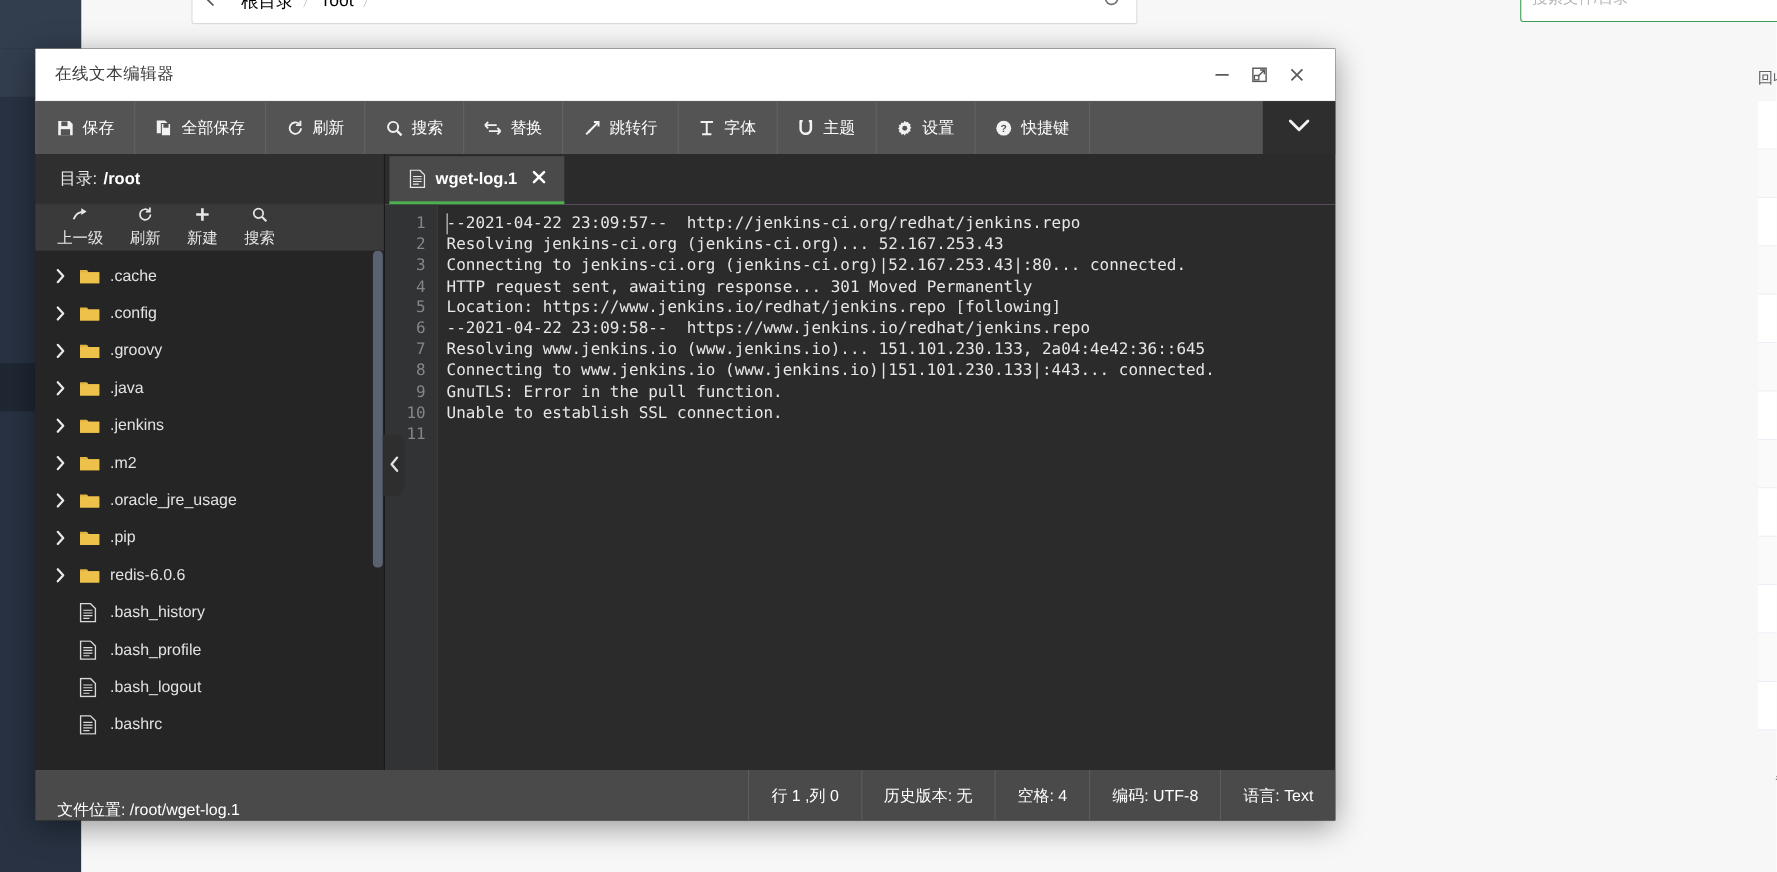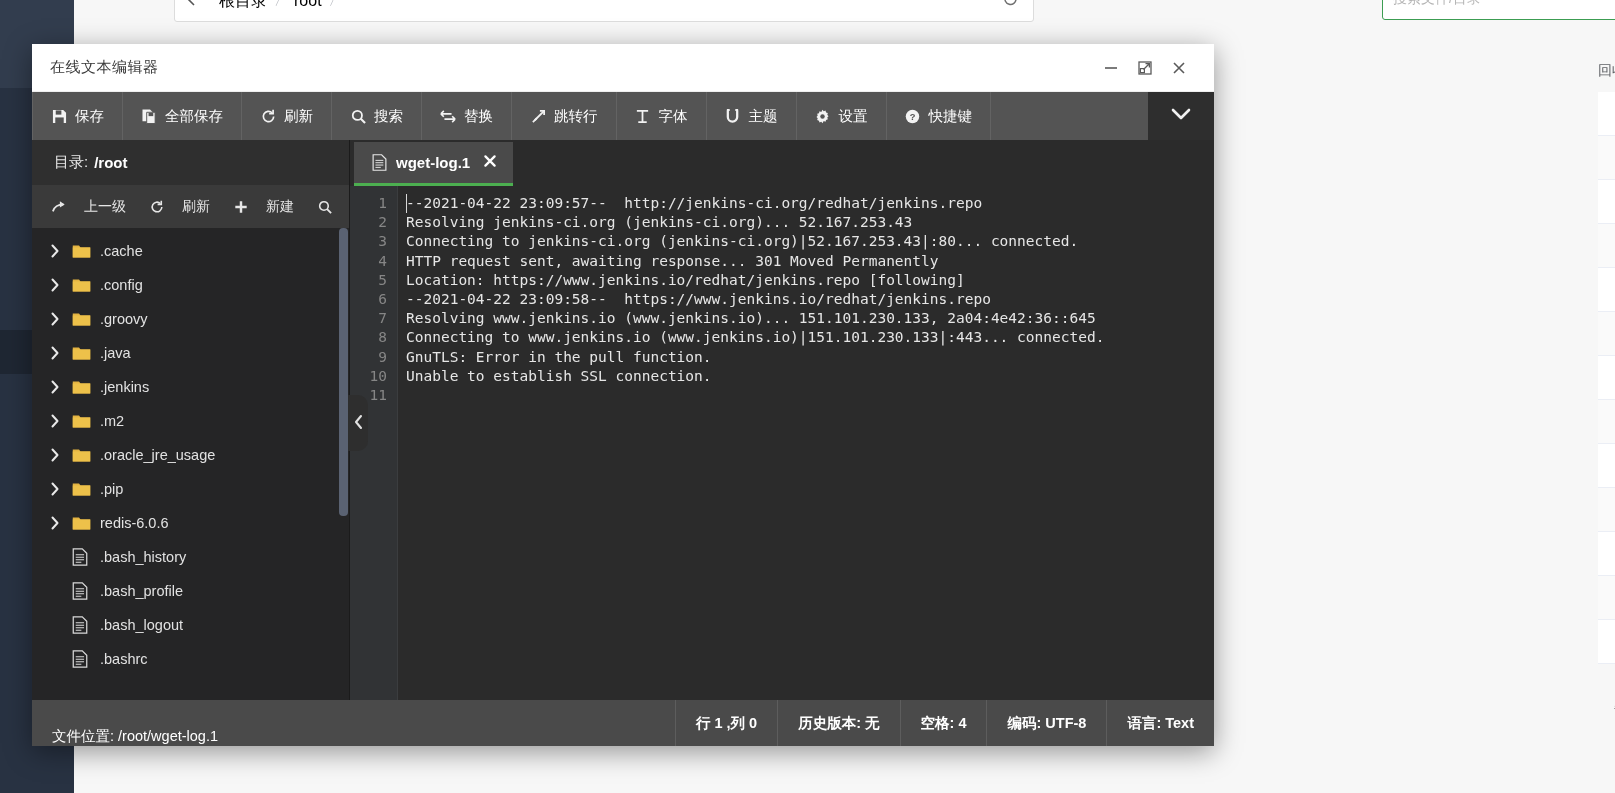--- a/index.html
+++ b/index.html
@@ -127,22 +127,22 @@
     color: #ffffff; font-size: 15px; gap: 6px;
     border-bottom: 1px solid #3a3a3a;
   }
   .fp-head-label { color: #e8e8e8; }
   .fp-head-path { color: #ffffff; font-weight: bold; }
   .fp-actions {
     height: 42px; flex: 0 0 42px; background: #3a3a3a;
     display: flex; align-items: center; gap: 0; padding: 0 8px;
   }
   .fp-action {
-    display: flex; align-items: center; gap: 18px;
-    padding: 0 12px; color: #e6e6e6; font-size: 14px; white-space: nowrap;
+    display: flex; align-items: center; gap: 6px;
+    padding: 0 12px; color: #e6e6e6; font-size: 14px; white-space: nowrap; flex-direction: column;
   }
   .fp-action .tb-ico { width: 14px; height: 14px; }
   .fp-tree {
     flex: 1 1 auto; overflow: hidden; padding-top: 6px;
     background: #252526; position: relative;
   }
   .fp-row {
     height: 34px; display: flex; align-items: center;
     padding-left: 18px; color: #e2e2e2; font-size: 14.5px; gap: 0;
   }
@@ -211,21 +211,21 @@
   }
 
   
   .statusbar {
     height: 46px; flex: 0 0 46px; background: #4a4a4a;
     display: flex; align-items: flex-end; color: #ffffff; font-size: 14.5px;
   }
   .sb-left { padding-left: 20px; flex: 1 1 auto; white-space: nowrap; }
   .sb-cell {
     padding: 0 20px; height: 46px; display: flex; align-items: center;
-    border-left: 1px solid #5d5d5d; white-space: nowrap; font-weight: bold;
+    border-left: 1px solid #5d5d5d; white-space: nowrap;
   }
 </style>
 </head>
 <body>
 
 <div id="bg-page">
 
   <div class="bg-left-rail">
     <div class="bg-rail-band" style="top:0"></div>
     <div class="bg-rail-band" style="top:44px"></div>

